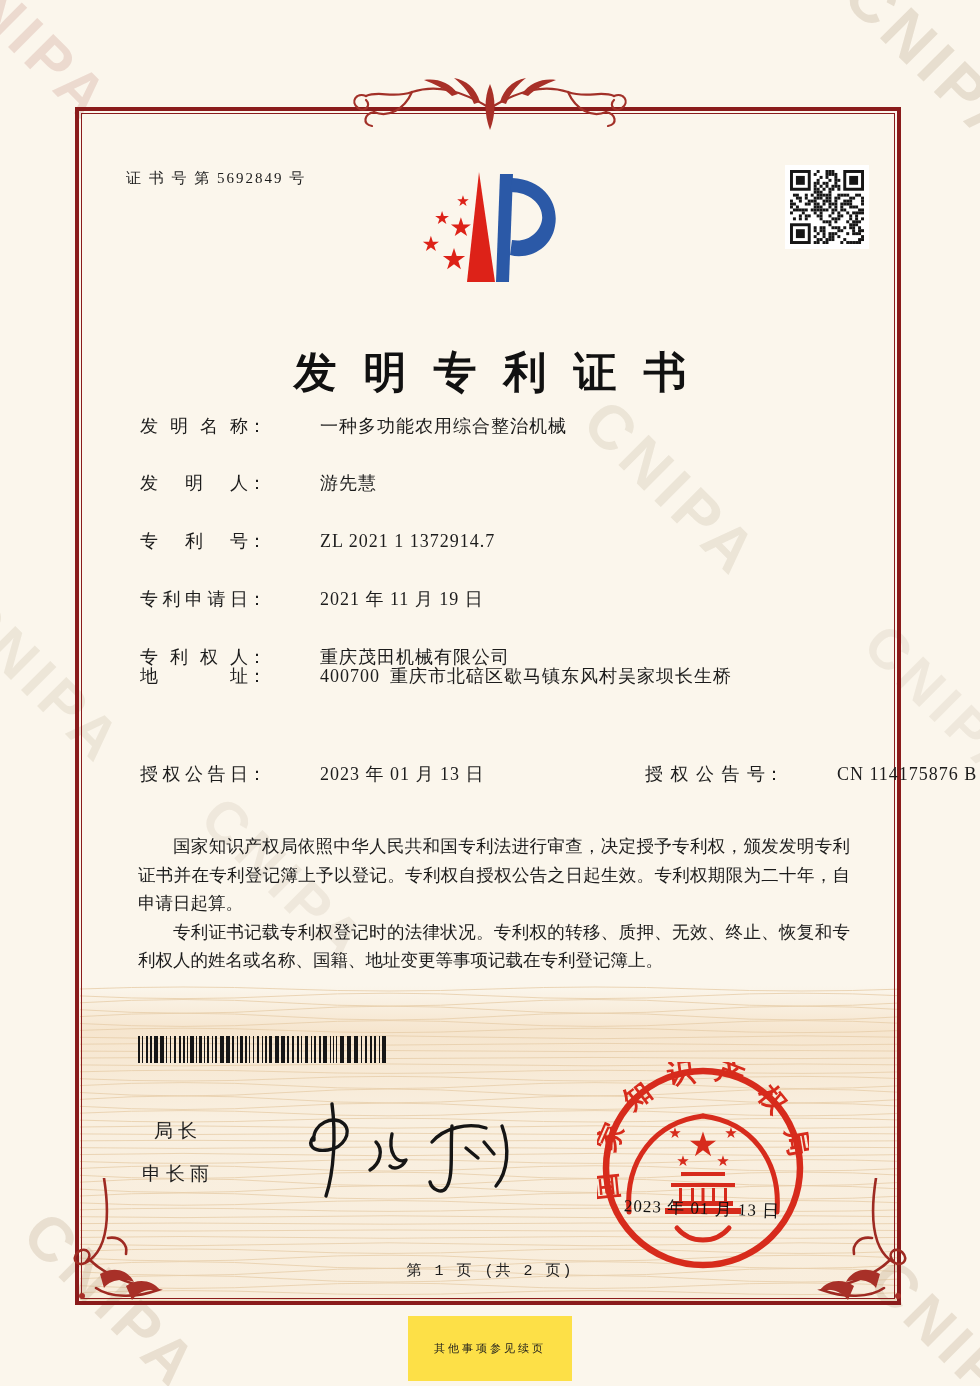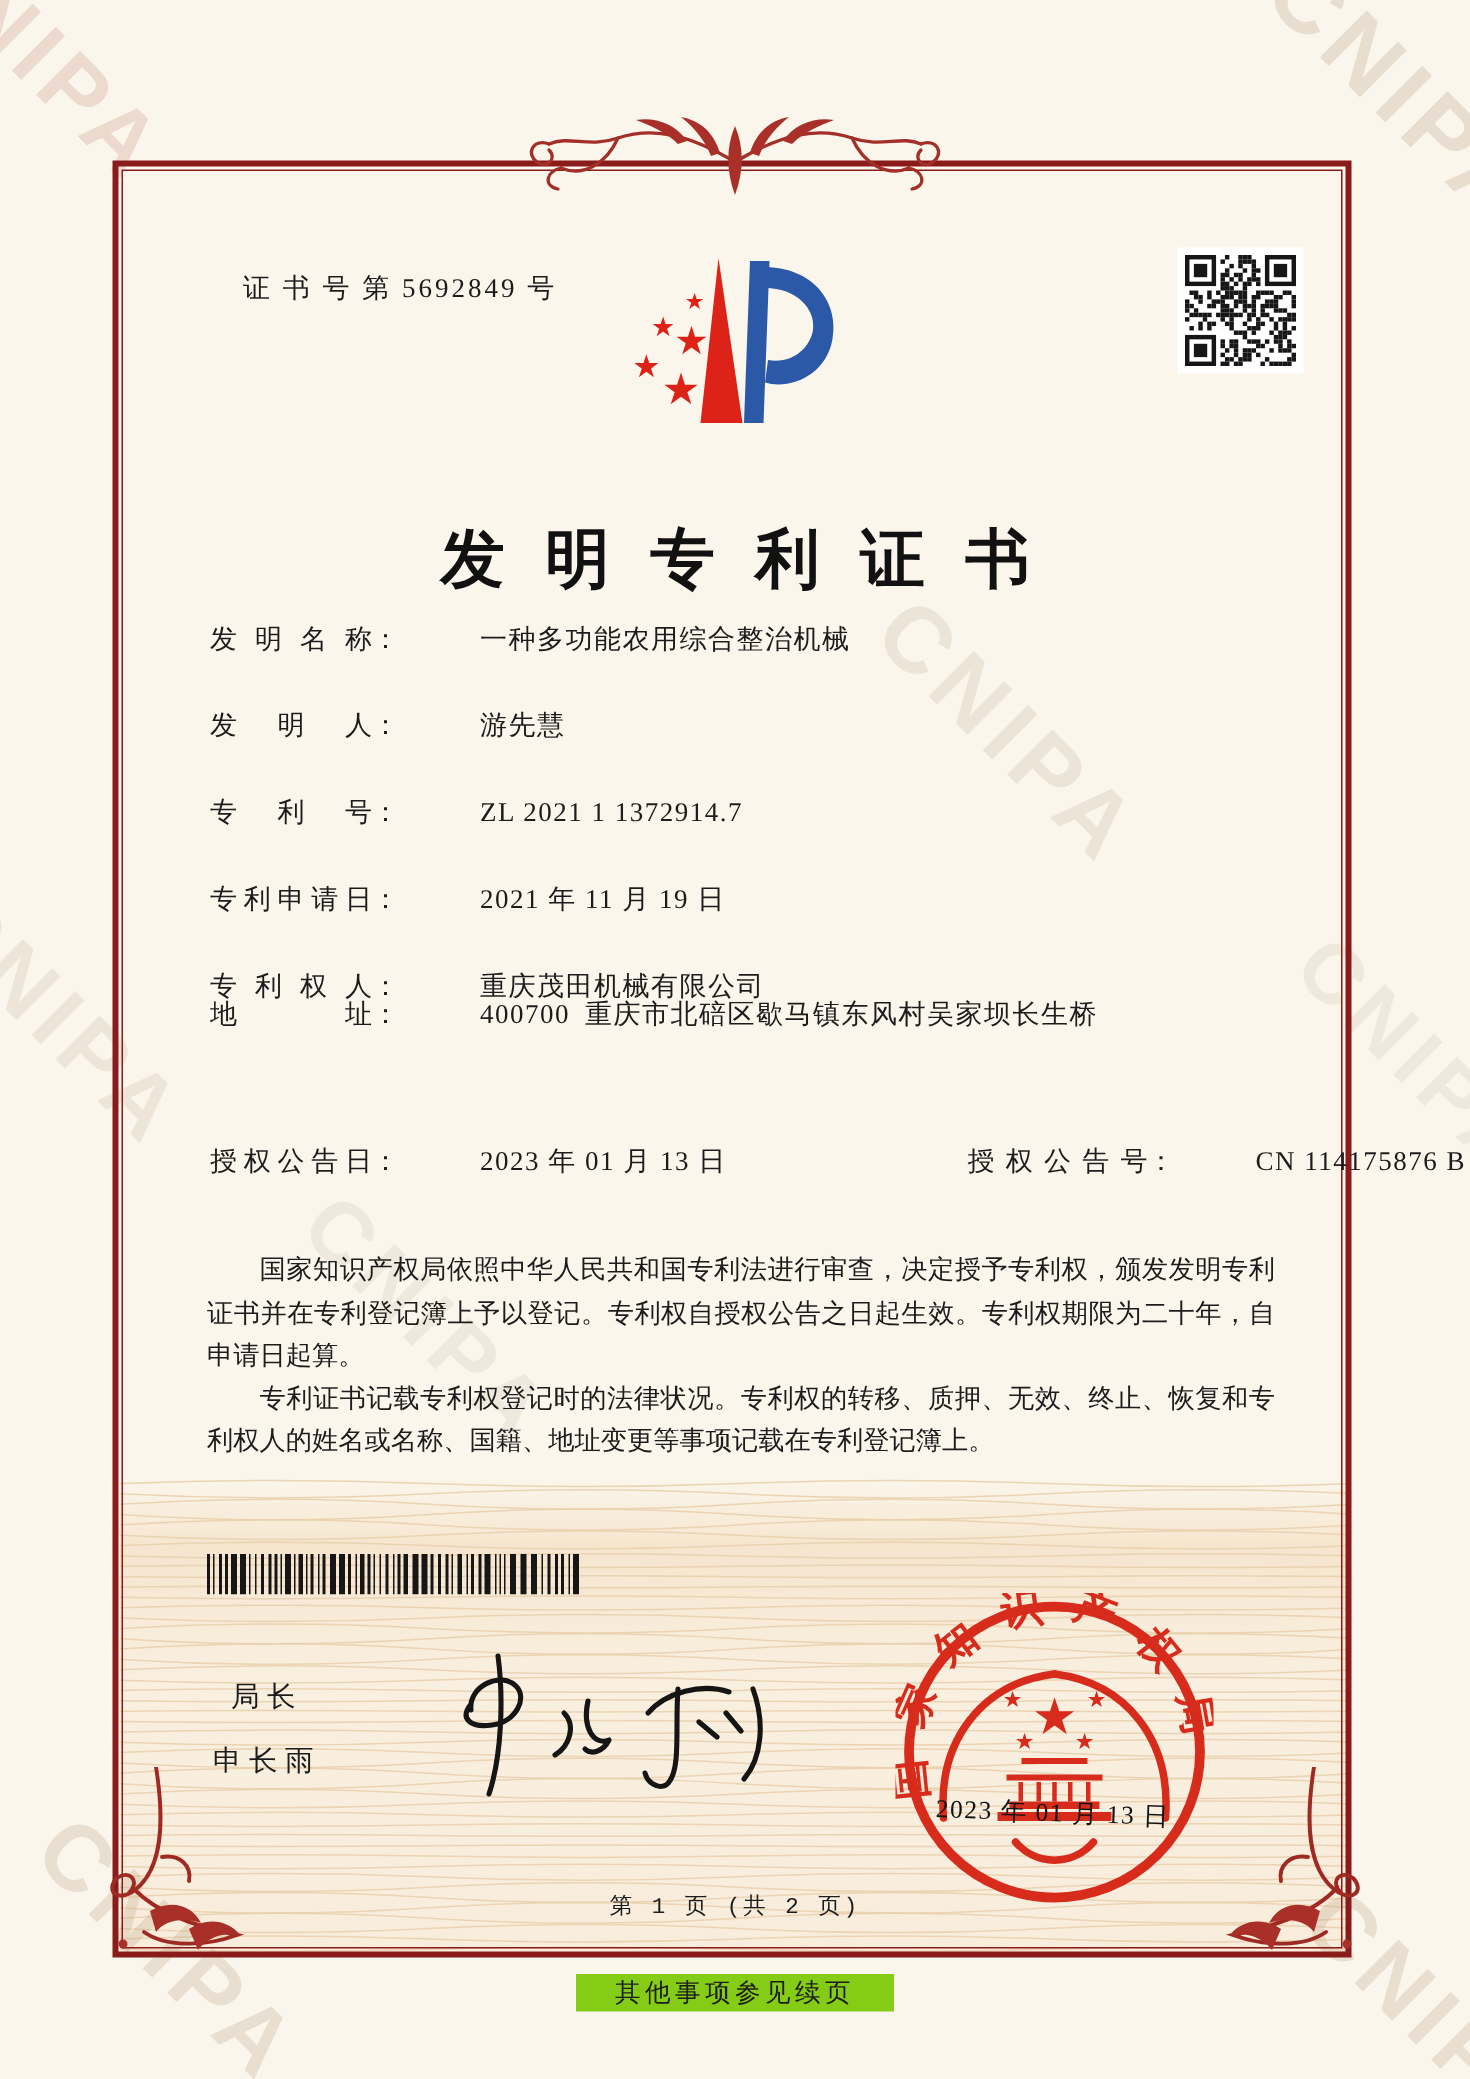--- a/index.html
+++ b/index.html
@@ -23,21 +23,21 @@
   }
   
   #frame{
     left:75px;top:107px;width:826px;height:1198px;box-sizing:border-box;
     border:4px solid #8a1b1b;
   }
   #frame:after{
     content:"";position:absolute;left:2px;top:2px;right:2px;bottom:2px;
     border:1px solid #8a1b1b;
   }
-  #cert-no{left:126px;top:180px;font-size:18px;letter-spacing:2px;margin-left:36px;}
+  #cert-no{left:126px;top:169px;font-size:15px;letter-spacing:2px;}
   #title{
     left:0;top:296px;width:980px;text-align:center;
     font-size:43px;font-weight:600;letter-spacing:27px;text-indent:27px;color:#111;margin-top:48px;
   }
   #qrbox{left:785px;top:165px;width:84px;height:84px;background:#fff;}
   #qrbox svg{position:absolute;left:5px;top:5px;}
   
   .row{position:absolute;left:140px;font-size:18px;white-space:nowrap;}
   .jt{display:inline-block;width:108px;text-align:justify;text-align-last:justify;vertical-align:bottom;}
   .jt2{display:inline-block;width:120px;text-align:justify;text-align-last:justify;vertical-align:bottom;}
@@ -50,21 +50,21 @@
   
   #barcode{left:138px;top:1036px;}
   #director-title{left:142px;top:1118px;font-size:19px;letter-spacing:5px;margin-left:12px;}
   #director-name{left:142px;top:1161px;font-size:19px;letter-spacing:5px;}
   #seal-date{
     left:601px;top:1197px;width:202px;text-align:center;font-size:17px;color:#111;
     letter-spacing:1px;transform:rotate(2deg);white-space:nowrap;
   }
   #page-no{left:75px;top:1261px;width:830px;text-align:center;font-size:15px;letter-spacing:2px;font-family:Liberation Mono, monospace;}
   #cont-note{left:0;top:1316px;width:980px;text-align:center;}
-  #cont-note span{background:#84cc16;display:inline-block;padding:1px 26px;font-size:17px;letter-spacing:3px;}
+  #cont-note span{background:#fde047;display:inline-block;padding:25px 26px;font-size:11px;letter-spacing:3px;}
   .corner-right{transform:scaleX(-1);}
 </style>
 </head>
 <body>
 
 <div id="waveband" class="abs">
   <svg id="waves" width="820" height="318">
       <path d="M0 3 q103 -4 206 0 t206 0 t206 0 t206 0" stroke="#e7cfab" fill="none" stroke-width="1" opacity=".85"></path>
       <path d="M0 9.9 q103 5.438276615812609 206 0 t206 0 t206 0 t206 0" stroke="#e7cfab" fill="none" stroke-width="1" opacity=".85"></path>
       <path d="M0 16.8 q103 -6.524412954423689 206 0 t206 0 t206 0 t206 0" stroke="#e7cfab" fill="none" stroke-width="1" opacity=".85"></path>

